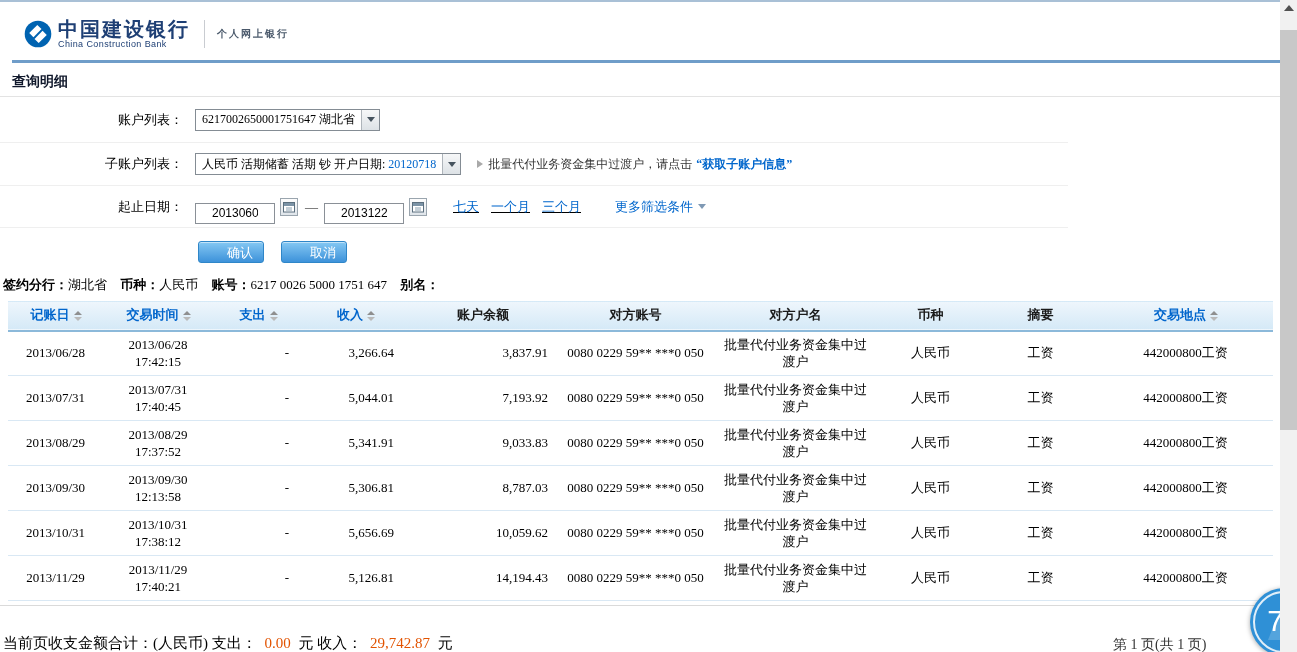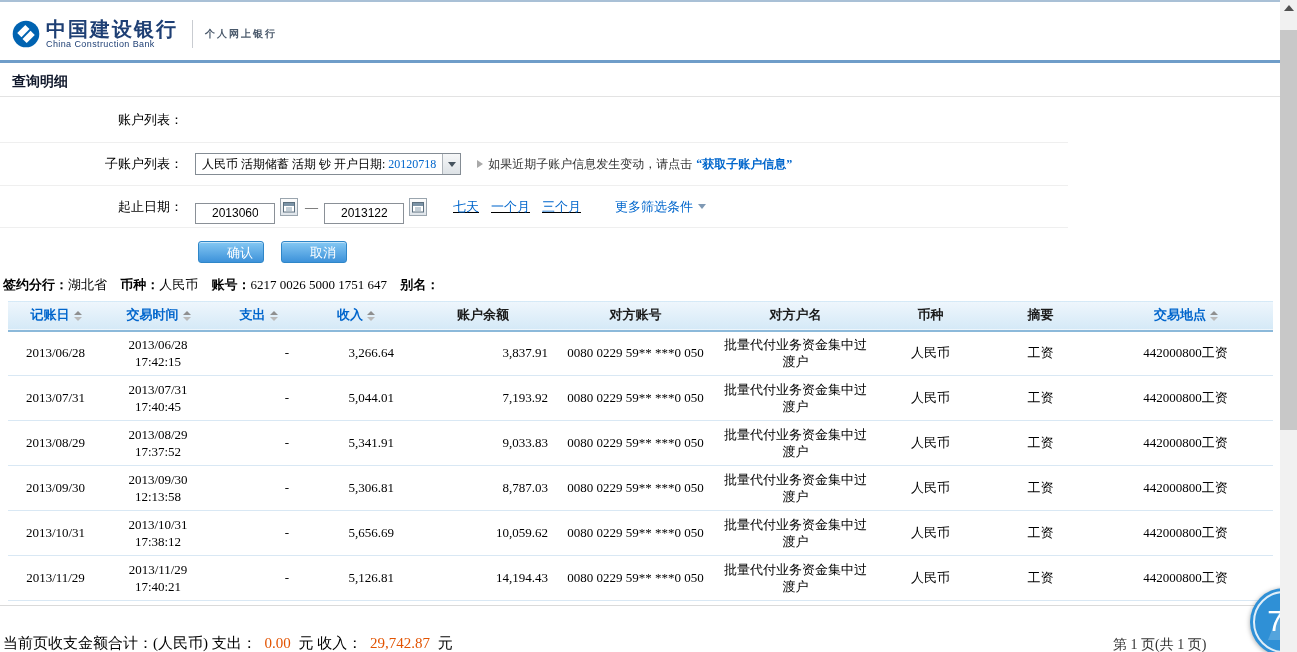--- a/index.html
+++ b/index.html
@@ -4,21 +4,21 @@
 <style>
   * { margin:0; padding:0; box-sizing:border-box; }
   html,body { width:1297px; height:652px; }
   body {
     position:relative; overflow:hidden; background:#fff;
     font-family:"Liberation Serif","DejaVu Serif",serif; font-size:13px; color:#000;
   }
   .topline { position:absolute; top:0; left:0; width:1297px; height:2px; background:#a9c0d6; }
 
   
-  .hdr { position:absolute; top:2px; left:0; width:1280px; height:61px; background:#fff; border-bottom:3px solid #6f9dc9;padding-left:12px; }
+  .hdr { position:absolute; top:2px; left:12px; width:1280px; height:61px; background:#fff; border-bottom:3px solid #6f9dc9;padding-left:12px; }
   .logo-wrap { position:absolute; left:12px; top:17px; display:flex; align-items:center; }
   .logo-mark { width:28px; height:28px; }
   .logo-txt { margin-left:6px; font-family:"Liberation Sans","DejaVu Sans",sans-serif; color:#1e3f74; }
   .logo-cn { font-size:20px; font-weight:bold; letter-spacing:2px; line-height:20px; }
   .logo-en { font-size:9px; letter-spacing:.4px; }
   .hdr-divider { width:1px; height:28px; background:#c9ccd1; margin:0 12px 0 14px; }
   .portal { font-family:"Liberation Sans","DejaVu Sans",sans-serif; font-size:10px; font-weight:bold; color:#49586a; letter-spacing:2px; }
 
   
   .page-title { position:absolute; top:73px; left:12px; font-size:14px; font-weight:bold; color:#0f172a; font-family:"Liberation Sans","DejaVu Sans",sans-serif; }
@@ -114,33 +114,39 @@
   </div>
 </div>
 
 <div class="page-title">查询明细</div>
 <div class="title-rule"></div>
 
 <div class="form-area">
 
   <div class="form-row r1">
     <span class="f-label">账户列表：</span>
+    <span class="sel">
+      <span class="sel-txt">6217002650001751647 湖北省</span>
+      <span class="sel-arrow">
+          <i></i>
+        </span>
+    </span>
   </div>
 
   <div class="form-row r2">
     <span class="f-label">子账户列表：</span>
     <span class="sel">
       <span class="sel-txt"><span>人民币 活期储蓄 活期 钞 开户日期: </span><span class="blue-val">20120718</span></span>
       <span class="sel-arrow">
           <i></i>
         </span>
     </span>
     <span class="note">
       <i class="play-ic"></i>
-      <span>如果近期子账户信息发生变动，请点击</span>
+      <span>批量代付业务资金集中过渡户，请点击</span>
       <a href="#">“获取子账户信息”</a>
     </span>
   </div>
 
   <div class="form-row r3">
     <span class="f-label">起止日期：</span>
     <input class="date-input" type="text" value="20130601" style="">
     <span class="cal-btn">
       <svg width="12" height="12">
         <rect x="0.5" y="1.5" width="11" height="9.5" fill="#fff" stroke="#5b6f7e"></rect>

